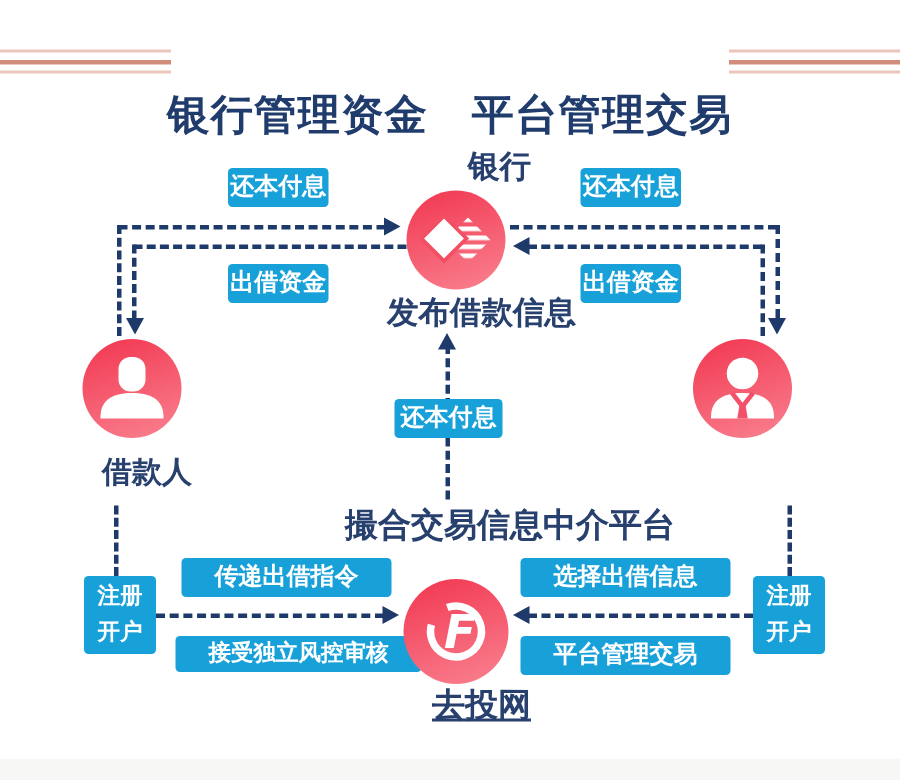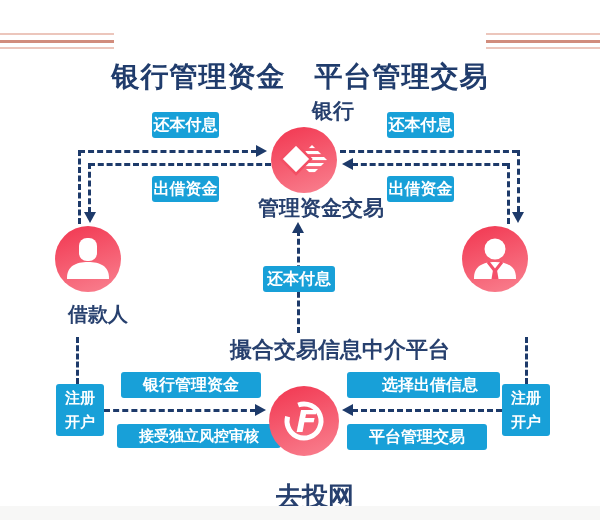--- a/index.html
+++ b/index.html
@@ -55,21 +55,21 @@
     <svg class="icon-svg" viewBox="0 0 66 66">
       <defs>
         <pattern id="stripes" width="6" height="6" patternUnits="userSpaceOnUse">
           <rect width="6" height="3.1" fill="#ffffff"></rect>
         </pattern>
       </defs>
       <path d="M41 18 L56 33 L41 48 L26 33 Z" fill="url(#stripes)"></path>
       <path d="M25 17 L40 32 L25 47 L10 32 Z" fill="#ffffff" stroke="#f34f64" stroke-width="2.5"></path>
     </svg>
   </div>
-  <div class="node-label" style="left:224px;top:194px;width:160px;font-size:21px;">管理资金交易</div>
+  <div class="node-label" style="left:224px;top:194px;width:160px;font-size:21px;">发布借款信息</div>
 
   <div class="badge" style="left:152px;top:112px;width:67px;">还本付息</div>
   <div class="hline" style="left:79px;top:150px;width:178px;"></div>
   <div class="arr right" style="left:256px;top:145px;"></div>
   <div class="vline" style="left:78px;top:150px;height:74px;"></div>
 
   <div class="hline" style="left:89px;top:163px;width:182px;"></div>
   <div class="vline" style="left:88px;top:163px;height:50px;"></div>
   <div class="arr down" style="left:84px;top:212px;"></div>
   <div class="badge" style="left:152px;top:176px;width:67px;">出借资金</div>
@@ -106,35 +106,35 @@
   <div class="badge" style="left:263px;top:266px;width:72px;">还本付息</div>
   <div class="node-label" style="left:150px;top:335px;width:300px;font-size:22px;">撮合交易信息中介平台</div>
 
   <div class="vline" style="left:76px;top:337px;height:47px;"></div>
   <div class="badge two-line" style="left:56px;top:384px;width:48px;">
     <div>注册</div>
     <div>开户</div>
   </div>
   <div class="hline" style="left:104px;top:409px;width:152px;"></div>
   <div class="arr right" style="left:255px;top:404px;"></div>
-  <div class="badge" style="left:121px;top:372px;width:140px;">银行管理资金</div>
+  <div class="badge" style="left:121px;top:372px;width:140px;">传递出借指令</div>
   <div class="badge small" style="left:117px;top:424px;width:164px;">接受独立风控审核</div>
 
   <div class="vline" style="left:525px;top:337px;height:47px;"></div>
   <div class="badge two-line" style="left:502px;top:384px;width:48px;">
     <div>注册</div>
     <div>开户</div>
   </div>
   <div class="hline" style="left:352px;top:409px;width:150px;"></div>
   <div class="arr left" style="left:342px;top:404px;"></div>
-  <div class="badge" style="left:347px;top:372px;width:140px;padding-left:13px;">选择出借信息</div>
+  <div class="badge" style="left:347px;top:372px;width:140px;">选择出借信息</div>
   <div class="badge" style="left:347px;top:424px;width:140px;">平台管理交易</div>
 
   <div class="circle" style="left:269px;top:386px;width:70px;height:70px;">
     <svg class="icon-svg" viewBox="0 0 70 70">
       <circle cx="35" cy="35" r="17" fill="none" stroke="#ffffff" stroke-width="5" stroke-dasharray="90 17" transform="rotate(250 35 35)"></circle>
       <text x="27" y="46" font-size="31" font-weight="bold" font-style="italic" fill="#ffffff" font-family="'DejaVu Sans', sans-serif">F</text>
     </svg>
   </div>
-  <div class="node-label" style="left:254px;top:479px;width:100px;font-size:26px;text-decoration:underline;">去投网</div>
+  <div class="node-label" style="left:254px;top:455px;width:100px;font-size:22px;text-decoration:underline;">去投网</div>
 
   <div class="bottom-fade"></div>
 </div>
 
 </body></html>

